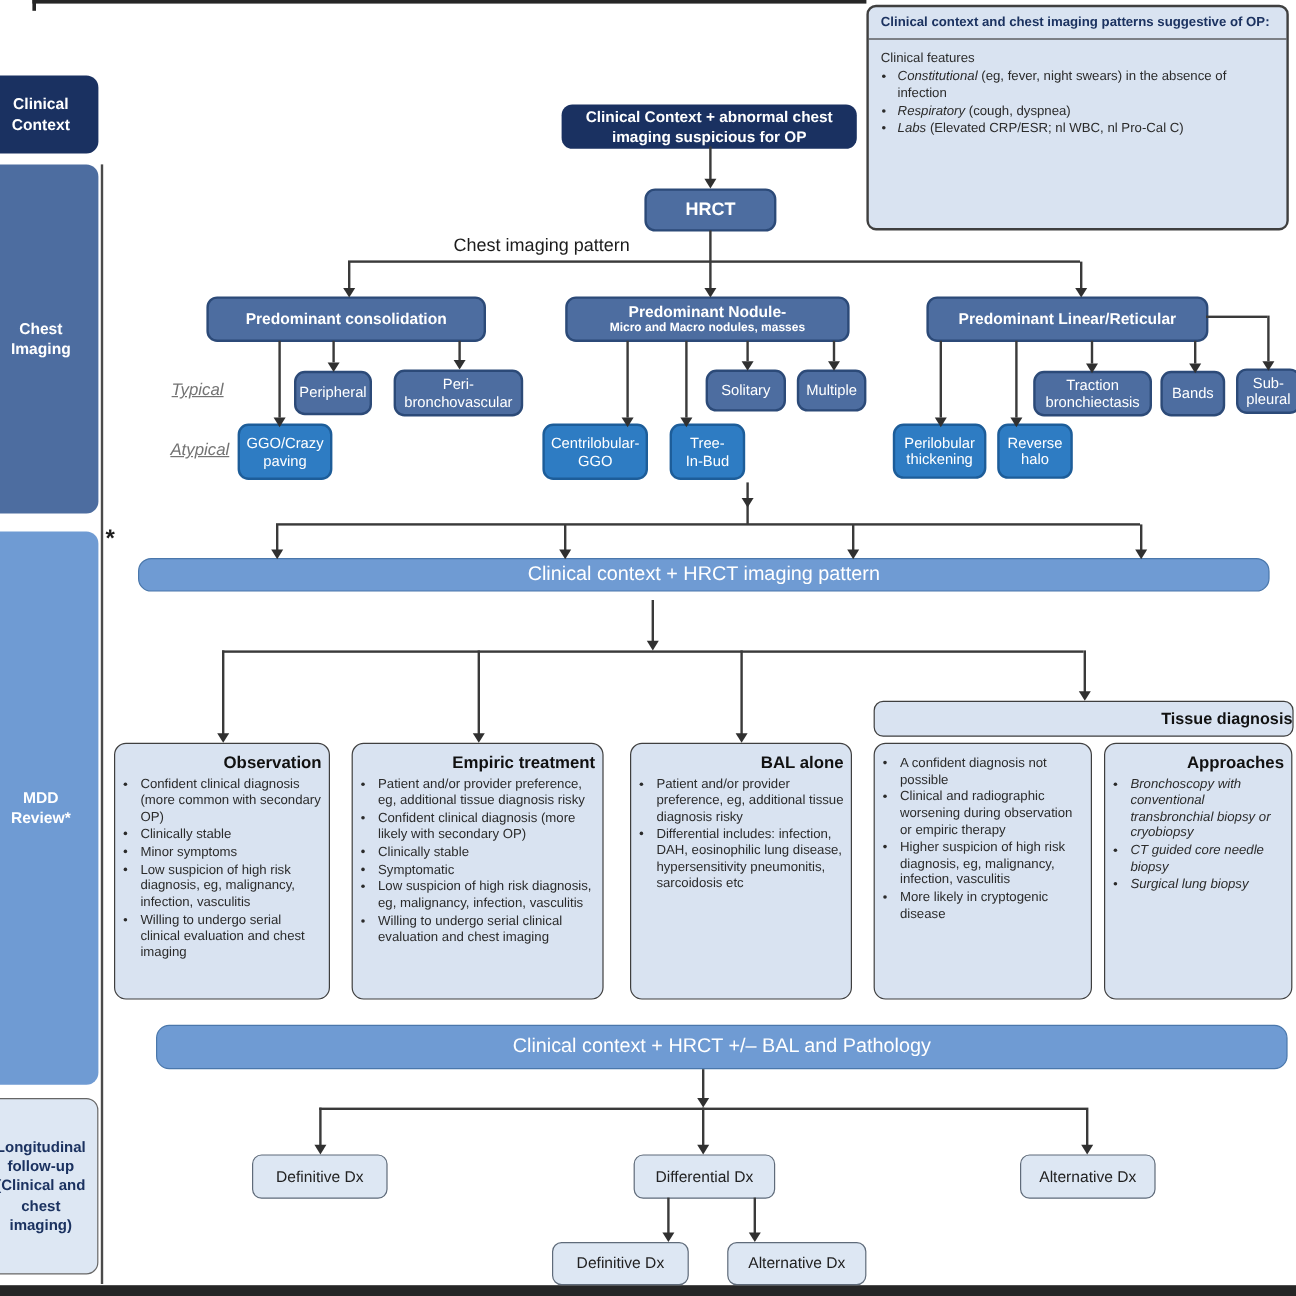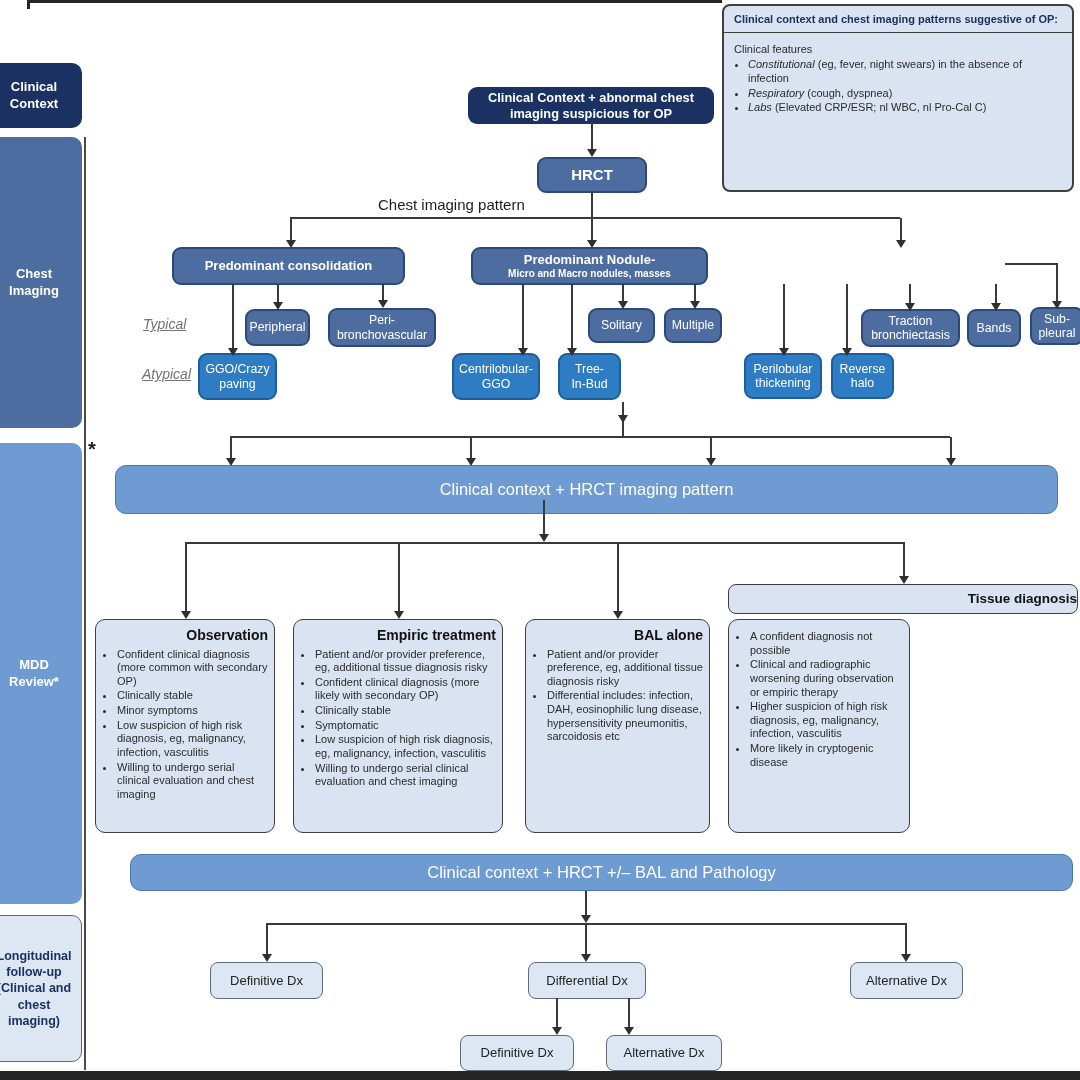--- a/index.html
+++ b/index.html
@@ -72,20 +72,21 @@
 
   <div class="box navy" style="left:468px;top:87px;width:246px;height:37px;font-size:12.8px;padding:0 8px;">Clinical Context + abnormal chest imaging suspicious for OP</div>
   <div class="box slate hdr" style="left:537px;top:157px;width:110px;height:36px;font-size:15px;">HRCT</div>
   <div class="lbl" style="left:378px;top:196px;font-size:15px;">Chest imaging pattern</div>
 
   <div class="box slate hdr" style="left:172px;top:247px;width:233px;height:38px;font-size:13px;">Predominant consolidation</div>
   <div class="box slate hdr" style="left:471px;top:247px;width:237px;height:38px;font-size:13px;line-height:1.12;">
     <span>Predominant Nodule-</span>
     <span style="font-size:10px;">Micro and Macro nodules, masses</span>
   </div>
+  <div class="box slate hdr" style="left:772px;top:247px;width:235px;height:38px;font-size:13px;">Predominant Linear/Reticular</div>
 
   <div class="ital" style="left:143px;top:316px;">Typical</div>
   <div class="ital" style="left:142px;top:366px;">Atypical</div>
 
   <div class="box slate" style="left:245px;top:309px;width:65px;height:37px;font-size:12.3px;">Peripheral</div>
   <div class="box slate" style="left:328px;top:308px;width:108px;height:39px;font-size:12.3px;">Peri-
 bronchovascular</div>
   <div class="box bright" style="left:198px;top:353px;width:79px;height:47px;font-size:12.3px;">GGO/Crazy
 paving</div>
 
@@ -100,21 +101,21 @@
 bronchiectasis</div>
   <div class="box slate" style="left:967px;top:309px;width:54px;height:38px;font-size:12.3px;">Bands</div>
   <div class="box slate" style="left:1030px;top:307px;width:54px;height:38px;font-size:12.3px;">Sub-
 pleural</div>
   <div class="box bright" style="left:744px;top:353px;width:78px;height:46px;font-size:12.3px;">Perilobular
 thickening</div>
   <div class="box bright" style="left:831px;top:353px;width:63px;height:46px;font-size:12.3px;">Reverse
 halo</div>
 
   <div class="lbl" style="left:88px;top:438px;font-size:20px;font-weight:bold;">*</div>
-  <div class="box barblue" style="left:115px;top:465px;width:943px;height:49px;font-size:16.5px;">Clinical context + HRCT imaging pattern</div>
+  <div class="box barblue" style="left:115px;top:465px;width:943px;height:28px;font-size:16.5px;">Clinical context + HRCT imaging pattern</div>
   <div class="box barblue" style="left:115px;top:854px;width:943px;height:37px;font-size:16.5px;margin-left:15px;">Clinical context + HRCT +/– BAL and Pathology</div>
 
   <div class="box panel" style="left:95px;top:619px;width:180px;height:214px;">
     <div class="ttl">Observation</div>
     <ul>
         <li>Confident clinical diagnosis (more common with secondary OP)</li>
         <li>Clinically stable</li>
         <li>Minor symptoms</li>
         <li>Low suspicion of high risk diagnosis, eg, malignancy, infection, vasculitis</li>
         <li>Willing to undergo serial clinical evaluation and chest imaging</li>
@@ -140,20 +141,28 @@
   </div>
   <div class="box panel" style="left:728px;top:584px;width:350px;height:30px;border-radius:8px;justify-content:center;">
     <div class="ttl" style="margin:0;font-size:13.5px;">Tissue diagnosis</div>
   </div>
   <div class="box panel" style="left:728px;top:619px;width:182px;height:214px;">
     <ul style="margin-top:10px;">
         <li>A confident diagnosis not possible</li>
         <li>Clinical and radiographic worsening during observation or empiric therapy</li>
         <li>Higher suspicion of high risk diagnosis, eg, malignancy, infection, vasculitis</li>
         <li>More likely in cryptogenic disease</li>
+      </ul>
+  </div>
+  <div class="box panel" style="left:920px;top:619px;width:157px;height:214px;">
+    <div class="ttl">Approaches</div>
+    <ul class="em">
+        <li>Bronchoscopy with conventional transbronchial biopsy or cryobiopsy</li>
+        <li>CT guided core needle biopsy</li>
+        <li>Surgical lung biopsy</li>
       </ul>
   </div>
 
   <div class="box dx" style="left:210px;top:962px;width:113px;height:37px;">Definitive Dx</div>
   <div class="box dx" style="left:528px;top:962px;width:118px;height:37px;">Differential Dx</div>
   <div class="box dx" style="left:850px;top:962px;width:113px;height:37px;">Alternative Dx</div>
   <div class="box dx" style="left:460px;top:1035px;width:114px;height:36px;">Definitive Dx</div>
   <div class="box dx" style="left:606px;top:1035px;width:116px;height:36px;">Alternative Dx</div>
 
 <div class="vl" style="left: 591px; top: 122px; height: 28px;"></div>

